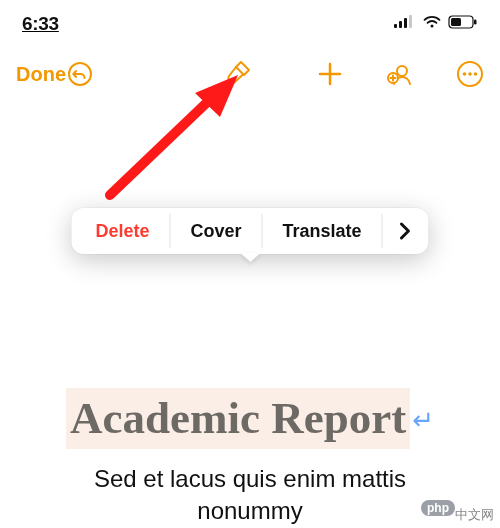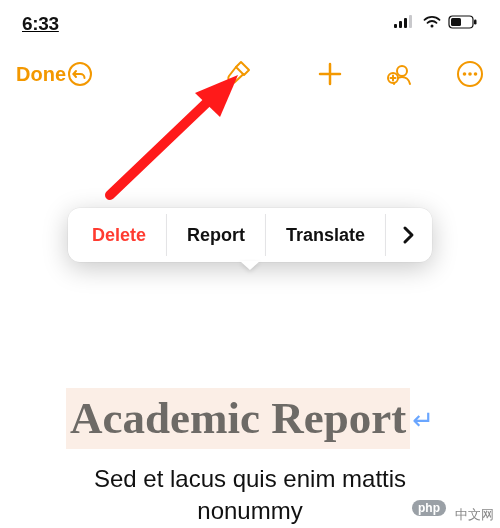--- a/index.html
+++ b/index.html
@@ -72,21 +72,21 @@
     .context-menu {
       position: absolute;
       top: 208px;
       left: 50%;
       transform: translateX(-50%);
       background: #fff;
       border-radius: 12px;
       box-shadow: 0 6px 26px rgba(0,0,0,0.22), 0 0 0 0.5px rgba(0,0,0,0.06);
       display: flex;
       align-items: stretch;
-      height: 54px;
+      height: 46px;
       z-index: 10;
       padding: 0;
     }
     .context-menu::after {
       content: "";
       position: absolute;
       bottom: -8px;
       left: 50%;
       transform: translateX(-50%);
       width: 0; height: 0;
@@ -147,21 +147,21 @@
       font-weight: 400;
       line-height: 1.35;
       padding: 0 40px;
     }
     .watermark {
       position: absolute;
       bottom: 4px;
       right: 6px;
       display: flex;
       align-items: center;
-      gap: 9px;
+      gap: 0;
       font-size: 13px;
     }
     .wm-pill {
       background: #9aa0a6;
       color: #fff;
       font-weight: 700;
       border-radius: 10px;
       padding: 1px 6px;
       font-size: 12px;
     }
@@ -242,21 +242,21 @@
 
 <svg class="arrow-layer" viewBox="0 0 180 130">
   <defs></defs>
   <line x1="30" y1="120" x2="140" y2="15" stroke="#ff1a1a" stroke-width="10" stroke-linecap="round"></line>
   <polygon points="158,0 115,18 140,42" fill="#ff1a1a"></polygon>
 </svg>
 
 <div class="context-menu">
   <button class="cm-item delete">Delete</button>
   <div class="cm-sep"></div>
-  <button class="cm-item">Report</button>
+  <button class="cm-item">Cover</button>
   <div class="cm-sep"></div>
   <button class="cm-item">Translate</button>
   <div class="cm-sep"></div>
   <div class="cm-chevron">
     <svg width="14" height="20" viewBox="0 0 14 20">
         <path d="M3 3l7 7-7 7" stroke="#111" stroke-width="3" fill="none" stroke-linecap="round" stroke-linejoin="round"></path>
       </svg>
   </div>
 </div>
 

